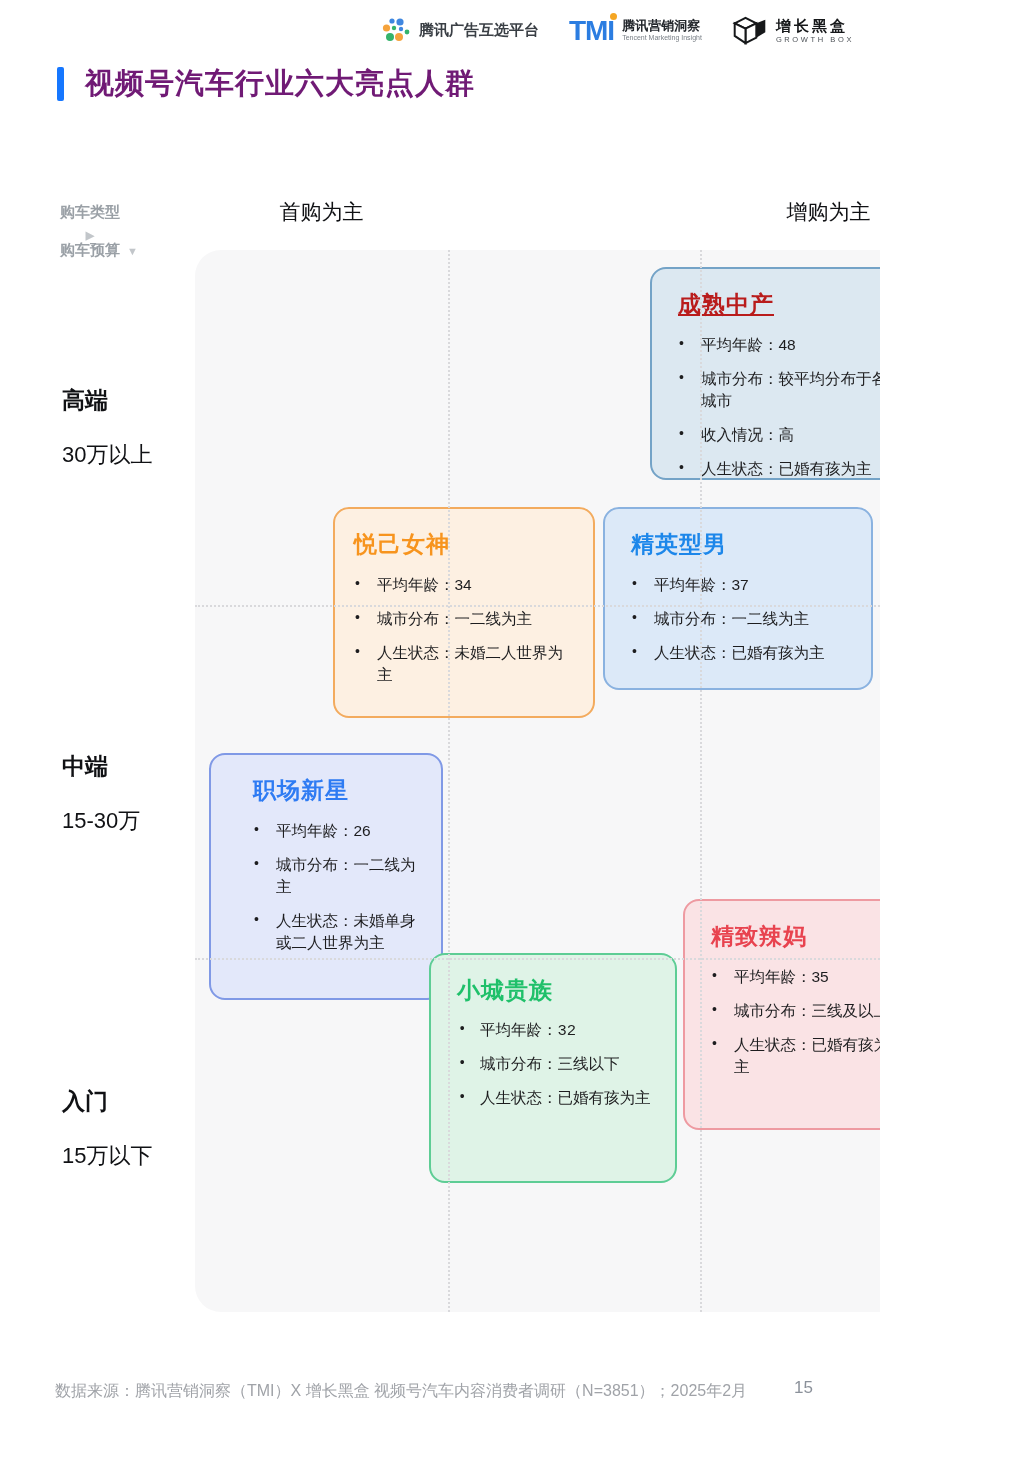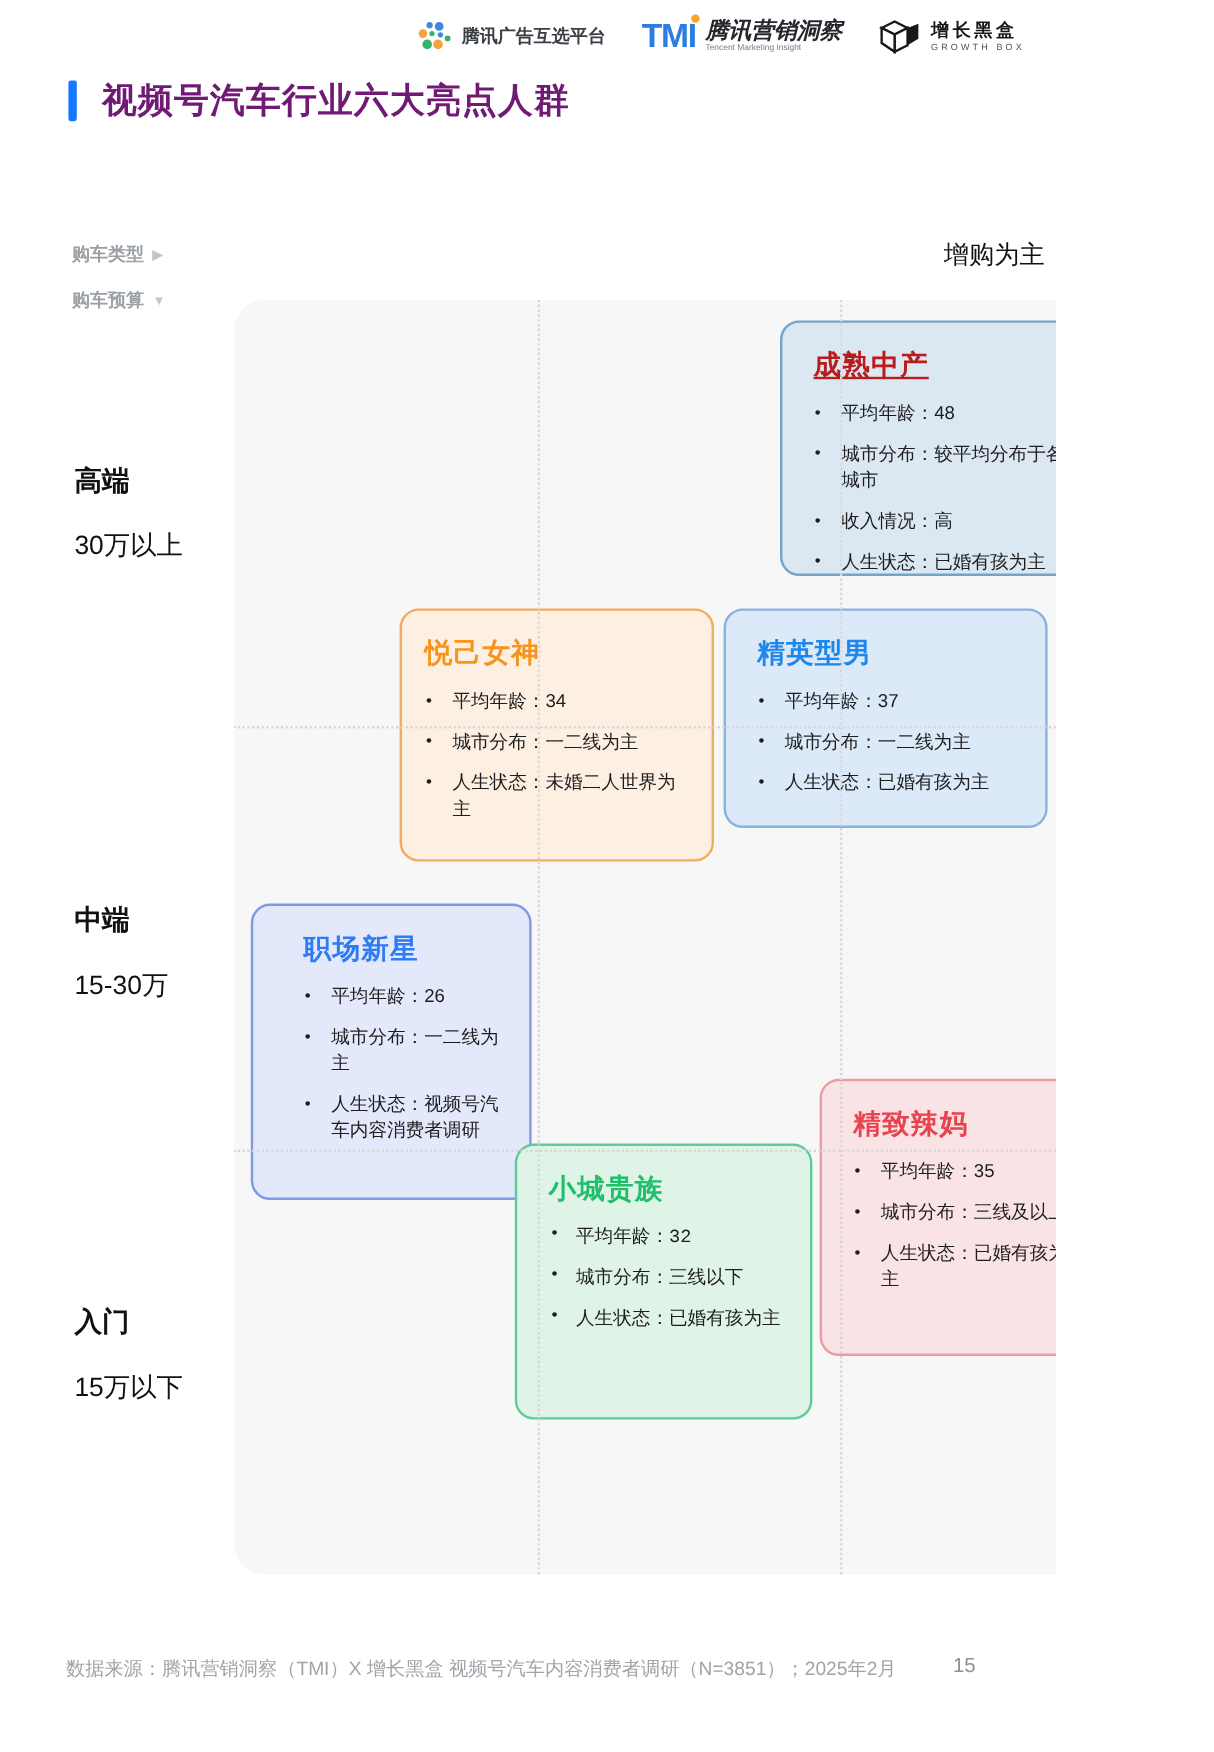--- a/index.html
+++ b/index.html
@@ -9,33 +9,33 @@
     font-family:"Liberation Sans", sans-serif; overflow:hidden;
   }
 
   
   .logos { position:absolute; top:14px; right:26px; display:flex; align-items:center; gap:30px; }
   .logo { display:flex; align-items:center; gap:8px; }
   .ads-label { font-size:15px; font-weight:600; color:#3a3f45; }
   .tmi-mark { position:relative; font-weight:900; font-size:28px; color:#2b7de1; letter-spacing:-1px; line-height:1; }
   .tmi-dot { position:absolute; top:-4px; right:-3px; width:7px; height:7px; border-radius:50%; background:#f5a623; }
   .logo-textcol { display:flex; flex-direction:column; line-height:1.15; }
-  .tmi-cn { font-size:19px; font-weight:700; color:#23272c;font-style:italic; }
+  .tmi-cn { font-size:13px; font-weight:700; color:#23272c; }
   .tmi-en { font-size:7px; color:#7a8087; }
   .gb-cn { font-size:15px; font-weight:700; color:#16181a; letter-spacing:3px; }
   .gb-en { font-size:7.5px; color:#4c5156; letter-spacing:2.6px; margin-top:2px; }
 
   
   .title-row { position:absolute; left:57px; top:64px; display:flex; align-items:center; }
   .title-bar { width:7px; height:34px; background:#1677ff; border-radius:2px; margin-right:21px; }
   .page-title { font-size:29px; font-weight:bold; color:#701a75; letter-spacing:1px; }
 
   
   .axis-lab { position:absolute; left:60px; font-size:15px; font-weight:600; color:#9aa0a6; display:flex; align-items:center; gap:7px; }
-  .axis-x { top:203px; }
+  .axis-x { top:203px;flex-direction:column; }
   .axis-y { top:241px; }
   .tri { font-size:11px; color:#c2c6ca; }
 
   .col-h { position:absolute; top:198px; width:253px; text-align:center; font-size:21px; font-weight:500; color:#101114; }
   .c1 { left:195px; } .c2 { left:449px; } .c3 { left:702px; }
 
   .row-label { position:absolute; left:62px; }
   .r1 { top:385px; } .r2 { top:751px; } .r3 { top:1086px; }
   .tier { font-size:23px; font-weight:bold; color:#101114; margin-bottom:24px; }
   .budget { font-size:22px; color:#101114; }
@@ -121,20 +121,21 @@
 
   <div class="axis-lab axis-x">
     <span>购车类型</span>
       <span class="tri">▶</span>
   </div>
   <div class="axis-lab axis-y">
     <span>购车预算</span>
       <span class="tri">▼</span>
   </div>
 
+  <div class="col-h c1">首购为主</div>
   <div class="col-h c3">增购为主</div>
 
   <div class="row-label r1">
     <div class="tier">高端</div>
     <div class="budget">30万以上</div>
   </div>
   <div class="row-label r2">
     <div class="tier">中端</div>
     <div class="budget">15-30万</div>
   </div>
@@ -171,21 +172,21 @@
         <li>城市分布：一二线为主</li>
         <li>人生状态：已婚有孩为主</li>
       </ul>
     </div>
 
     <div class="card card-workplace">
       <h2 class="card-title">职场新星</h2>
       <ul>
         <li>平均年龄：26</li>
         <li>城市分布：一二线为主</li>
-        <li>人生状态：视频号汽车内容消费者调研</li>
+        <li>人生状态：未婚单身或二人世界为主</li>
       </ul>
     </div>
 
     <div class="card card-town">
       <h2 class="card-title">小城贵族</h2>
       <ul>
         <li>平均年龄：32</li>
         <li>城市分布：三线以下</li>
         <li>人生状态：已婚有孩为主</li>
       </ul>

